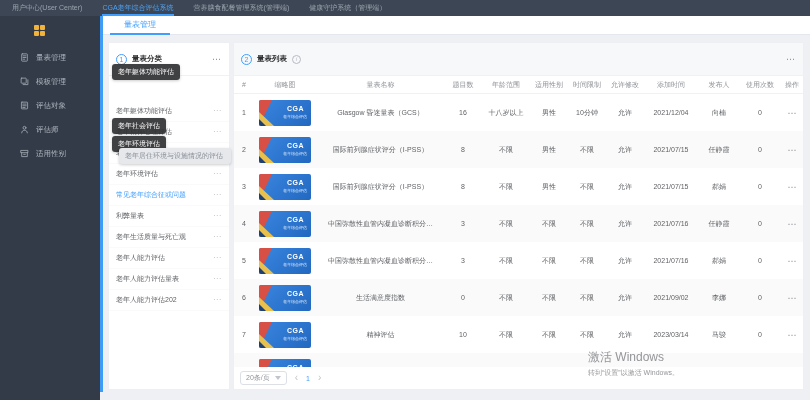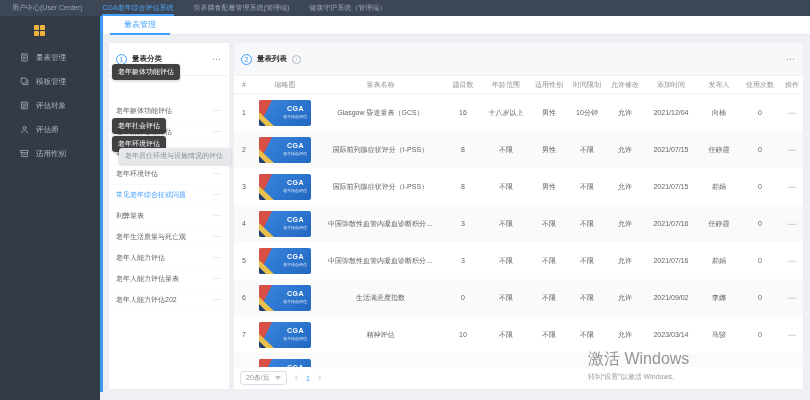--- a/index.html
+++ b/index.html
@@ -83,21 +83,21 @@
   .pagination { height:22px; display:flex; align-items:center; gap:8px; padding-left:6px; font-size:7px; }
   .page-size { border:1px solid #dcdfe6; border-radius:3px; height:14px; padding:0 5px; display:flex;
                align-items:center; gap:5px; color:#909399; cursor:pointer; background:#fff; }
   .caret-down { width:0; height:0; border-left:3px solid transparent; border-right:3px solid transparent;
                 border-top:4px solid #c0c4cc; }
   .page-arrow { color:#c0c4cc; font-size:10px; cursor:pointer; line-height:1; }
   .page-num { color:#409eff; cursor:pointer; }
 
   
   .watermark { position:absolute; left:588px; top:349px; z-index:50; color:rgba(130,132,136,.85); pointer-events:none; }
-  .watermark .wm1 { font-size:16px; }
+  .watermark .wm1 { font-size:12px; }
   .watermark .wm2 { font-size:7px; margin-top:2px; }
 </style>
 </head>
 <body>
 
 <div class="topbar">
 
 <div class="topbar-item">用户中心(User Center)</div>
     <div class="topbar-item active">CGA老年综合评估系统</div>
     <div class="topbar-item">营养膳食配餐管理系统(管理端)</div>

